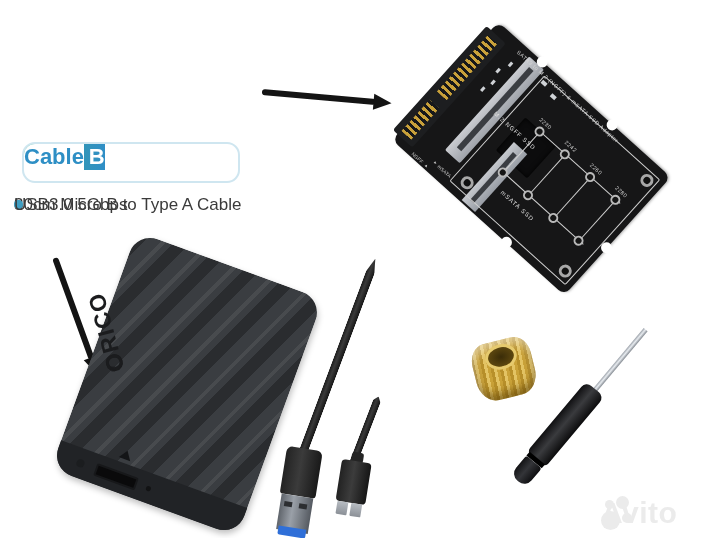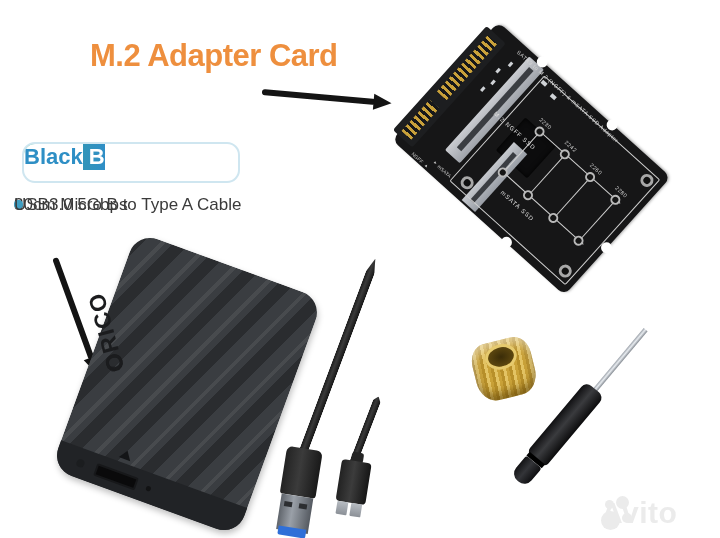--- a/index.html
+++ b/index.html
@@ -124,35 +124,34 @@
   .wm{left:601px;top:491px;width:118px;height:44px;display:flex;align-items:center;color:#ebebeb;}
   .wm-logo{position:relative;width:32px;height:38px;flex:0 0 32px;}
   .wm-c{border-radius:50%;background:#ebebeb;}
   .wm-text{position:relative;font-size:30px;font-weight:700;letter-spacing:0.5px;}
 </style>
 </head>
 <body>
 
 <div id="stage">
 
-  <div class="title">M.2 Adapter Card</div>
 
   <div class="arrow arrow1">
     <div class="shaft-line"></div>
     <div class="head"></div>
   </div>
 
   <div class="arrow arrow2">
     <div class="shaft-line"></div>
     <div class="head"></div>
   </div>
 
   <div class="badge">
     <div class="badge-left">Micro B</div>
-    <div class="badge-right">Black</div>
+    <div class="badge-right">Cable</div>
   </div>
 
   <div class="bullets">
     <div class="bullet-row">
       <div class="dot"></div>
       <div class="txt">30cm Micro B to Type A Cable</div>
     </div>
     <div class="bullet-row">
       <div class="dot"></div>
       <div class="txt">USB3.0 5Gbps</div>

